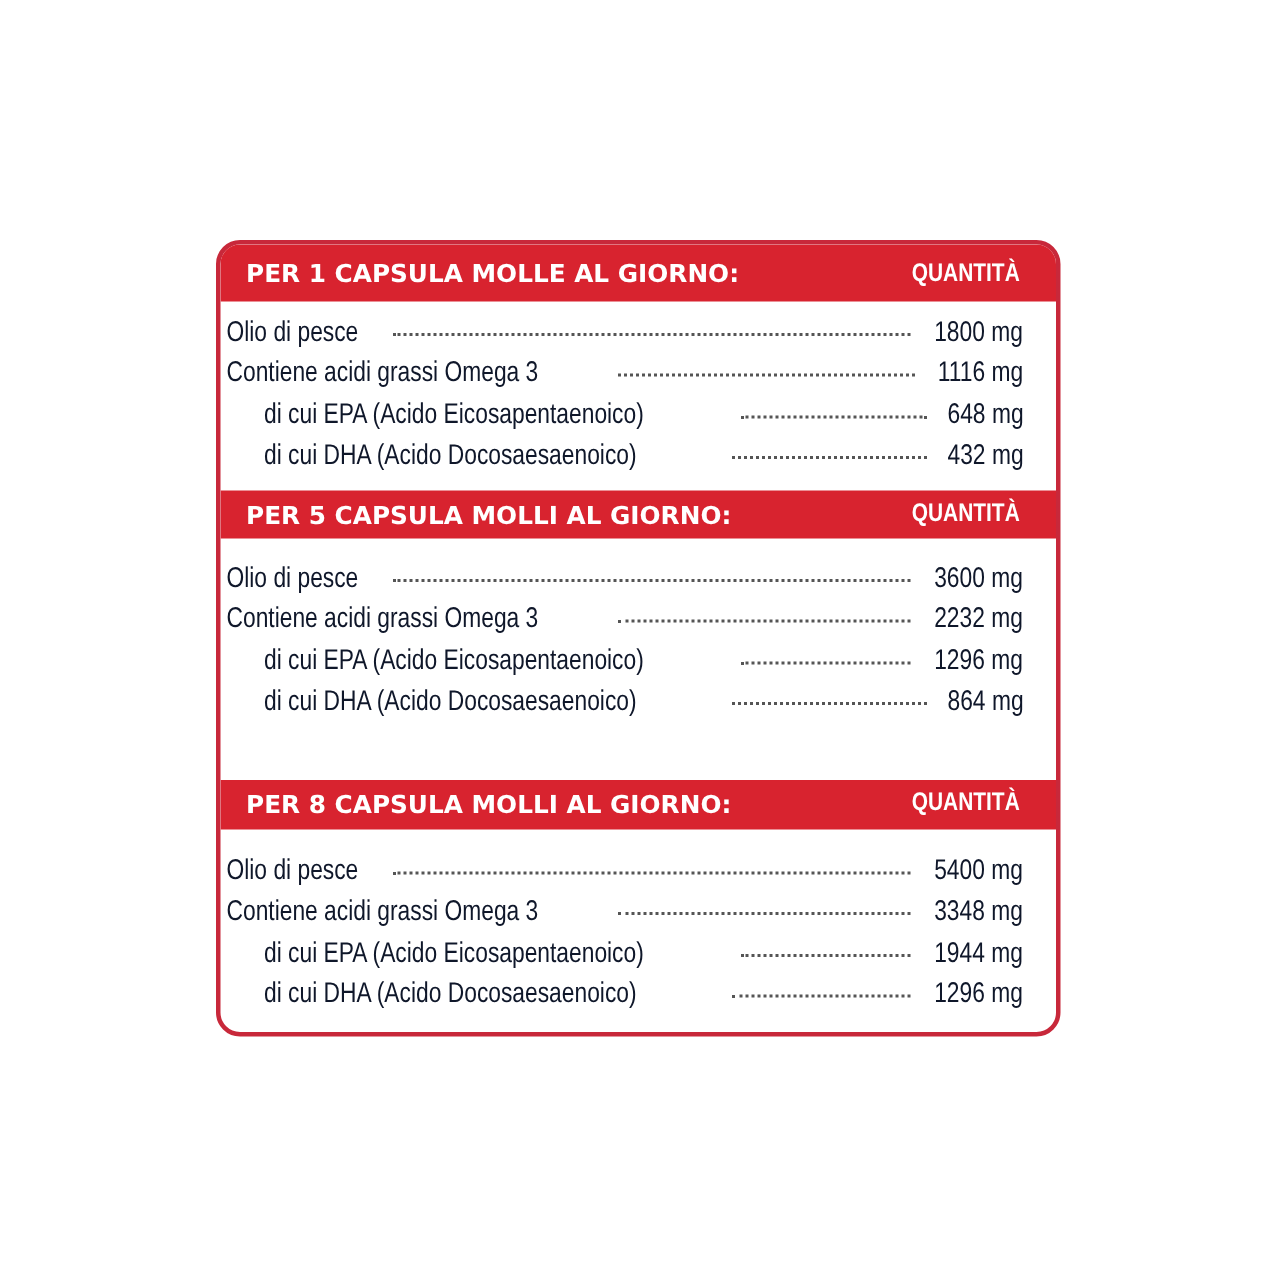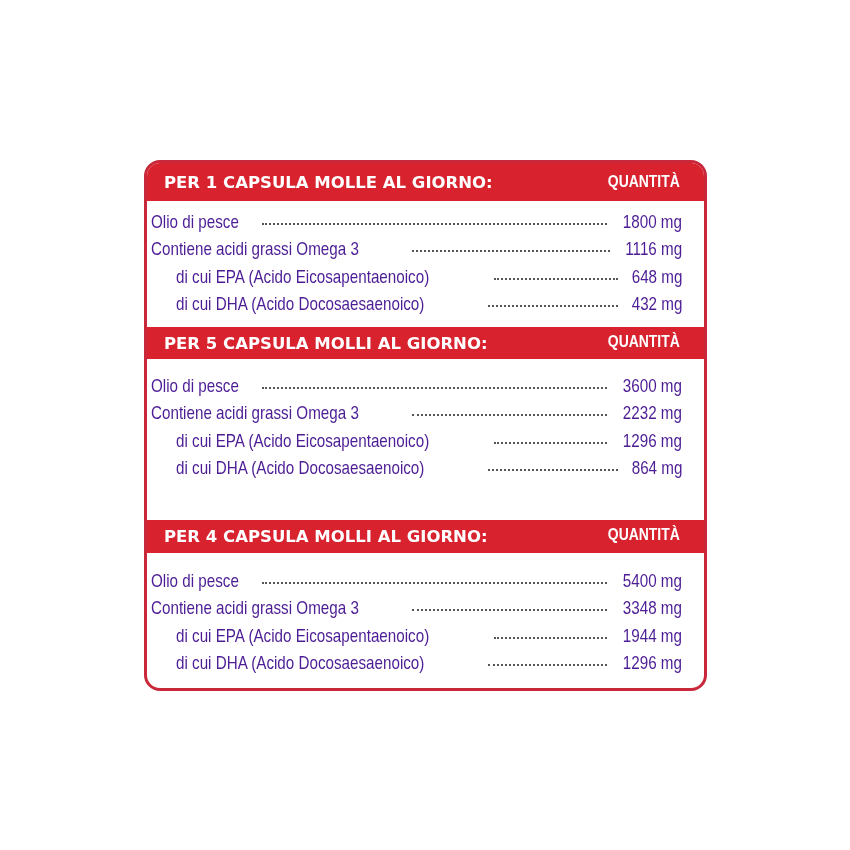--- a/index.html
+++ b/index.html
@@ -16,21 +16,21 @@
   .band .title {
     position:absolute; left:17px; font-size:16.5px; letter-spacing:0px; white-space:nowrap;
   }
   .band .qty {
     position:absolute; right:24px; font-family:"Liberation Sans", sans-serif;
     font-weight:bold; font-size:17px; transform:scaleX(0.82); transform-origin:right center;
     white-space:nowrap;
   }
   .row {
     position:absolute; left:0; right:22px; height:24px;
-    font-family:"Liberation Sans", sans-serif; font-size:19px; color:#4c1d95;
+    font-family:"Liberation Sans", sans-serif; font-size:19px; color:#0f172a;
     display:flex; align-items:baseline; white-space:nowrap;
   }
   .row .lbl { transform:scaleX(0.8); transform-origin:left center; display:inline-block; }
   .row .dots {
     flex:1; height:1px; border-bottom:2px dotted #555; margin:0 1px; position:relative; top:-3px;
   }
   .row .val { transform:scaleX(0.8); transform-origin:right center; display:inline-block; }
 </style>
 </head>
 <body>
@@ -81,21 +81,21 @@
       <span class="dots"></span>
       <span class="val">1296 mg</span>
   </div>
   <div class="row" style="top:294px; left:29px;">
     <span class="lbl">di cui DHA (Acido Docosaesaenoico)</span>
       <span class="dots"></span>
       <span class="val">864 mg</span>
   </div>
 
   <div class="band" style="top:357px; height:33px;">
-    <span class="title" style="top:7px;">PER 4 CAPSULA MOLLI  AL GIORNO:</span>
+    <span class="title" style="top:7px;">PER 8 CAPSULA MOLLI  AL GIORNO:</span>
     <span class="qty" style="top:5px;">QUANTITÀ</span>
   </div>
   <div class="row" style="top:407px; left:4px;">
     <span class="lbl">Olio di pesce</span>
       <span class="dots"></span>
       <span class="val">5400 mg</span>
   </div>
   <div class="row" style="top:434px; left:4px;">
     <span class="lbl">Contiene acidi grassi Omega 3</span>
       <span class="dots"></span>

